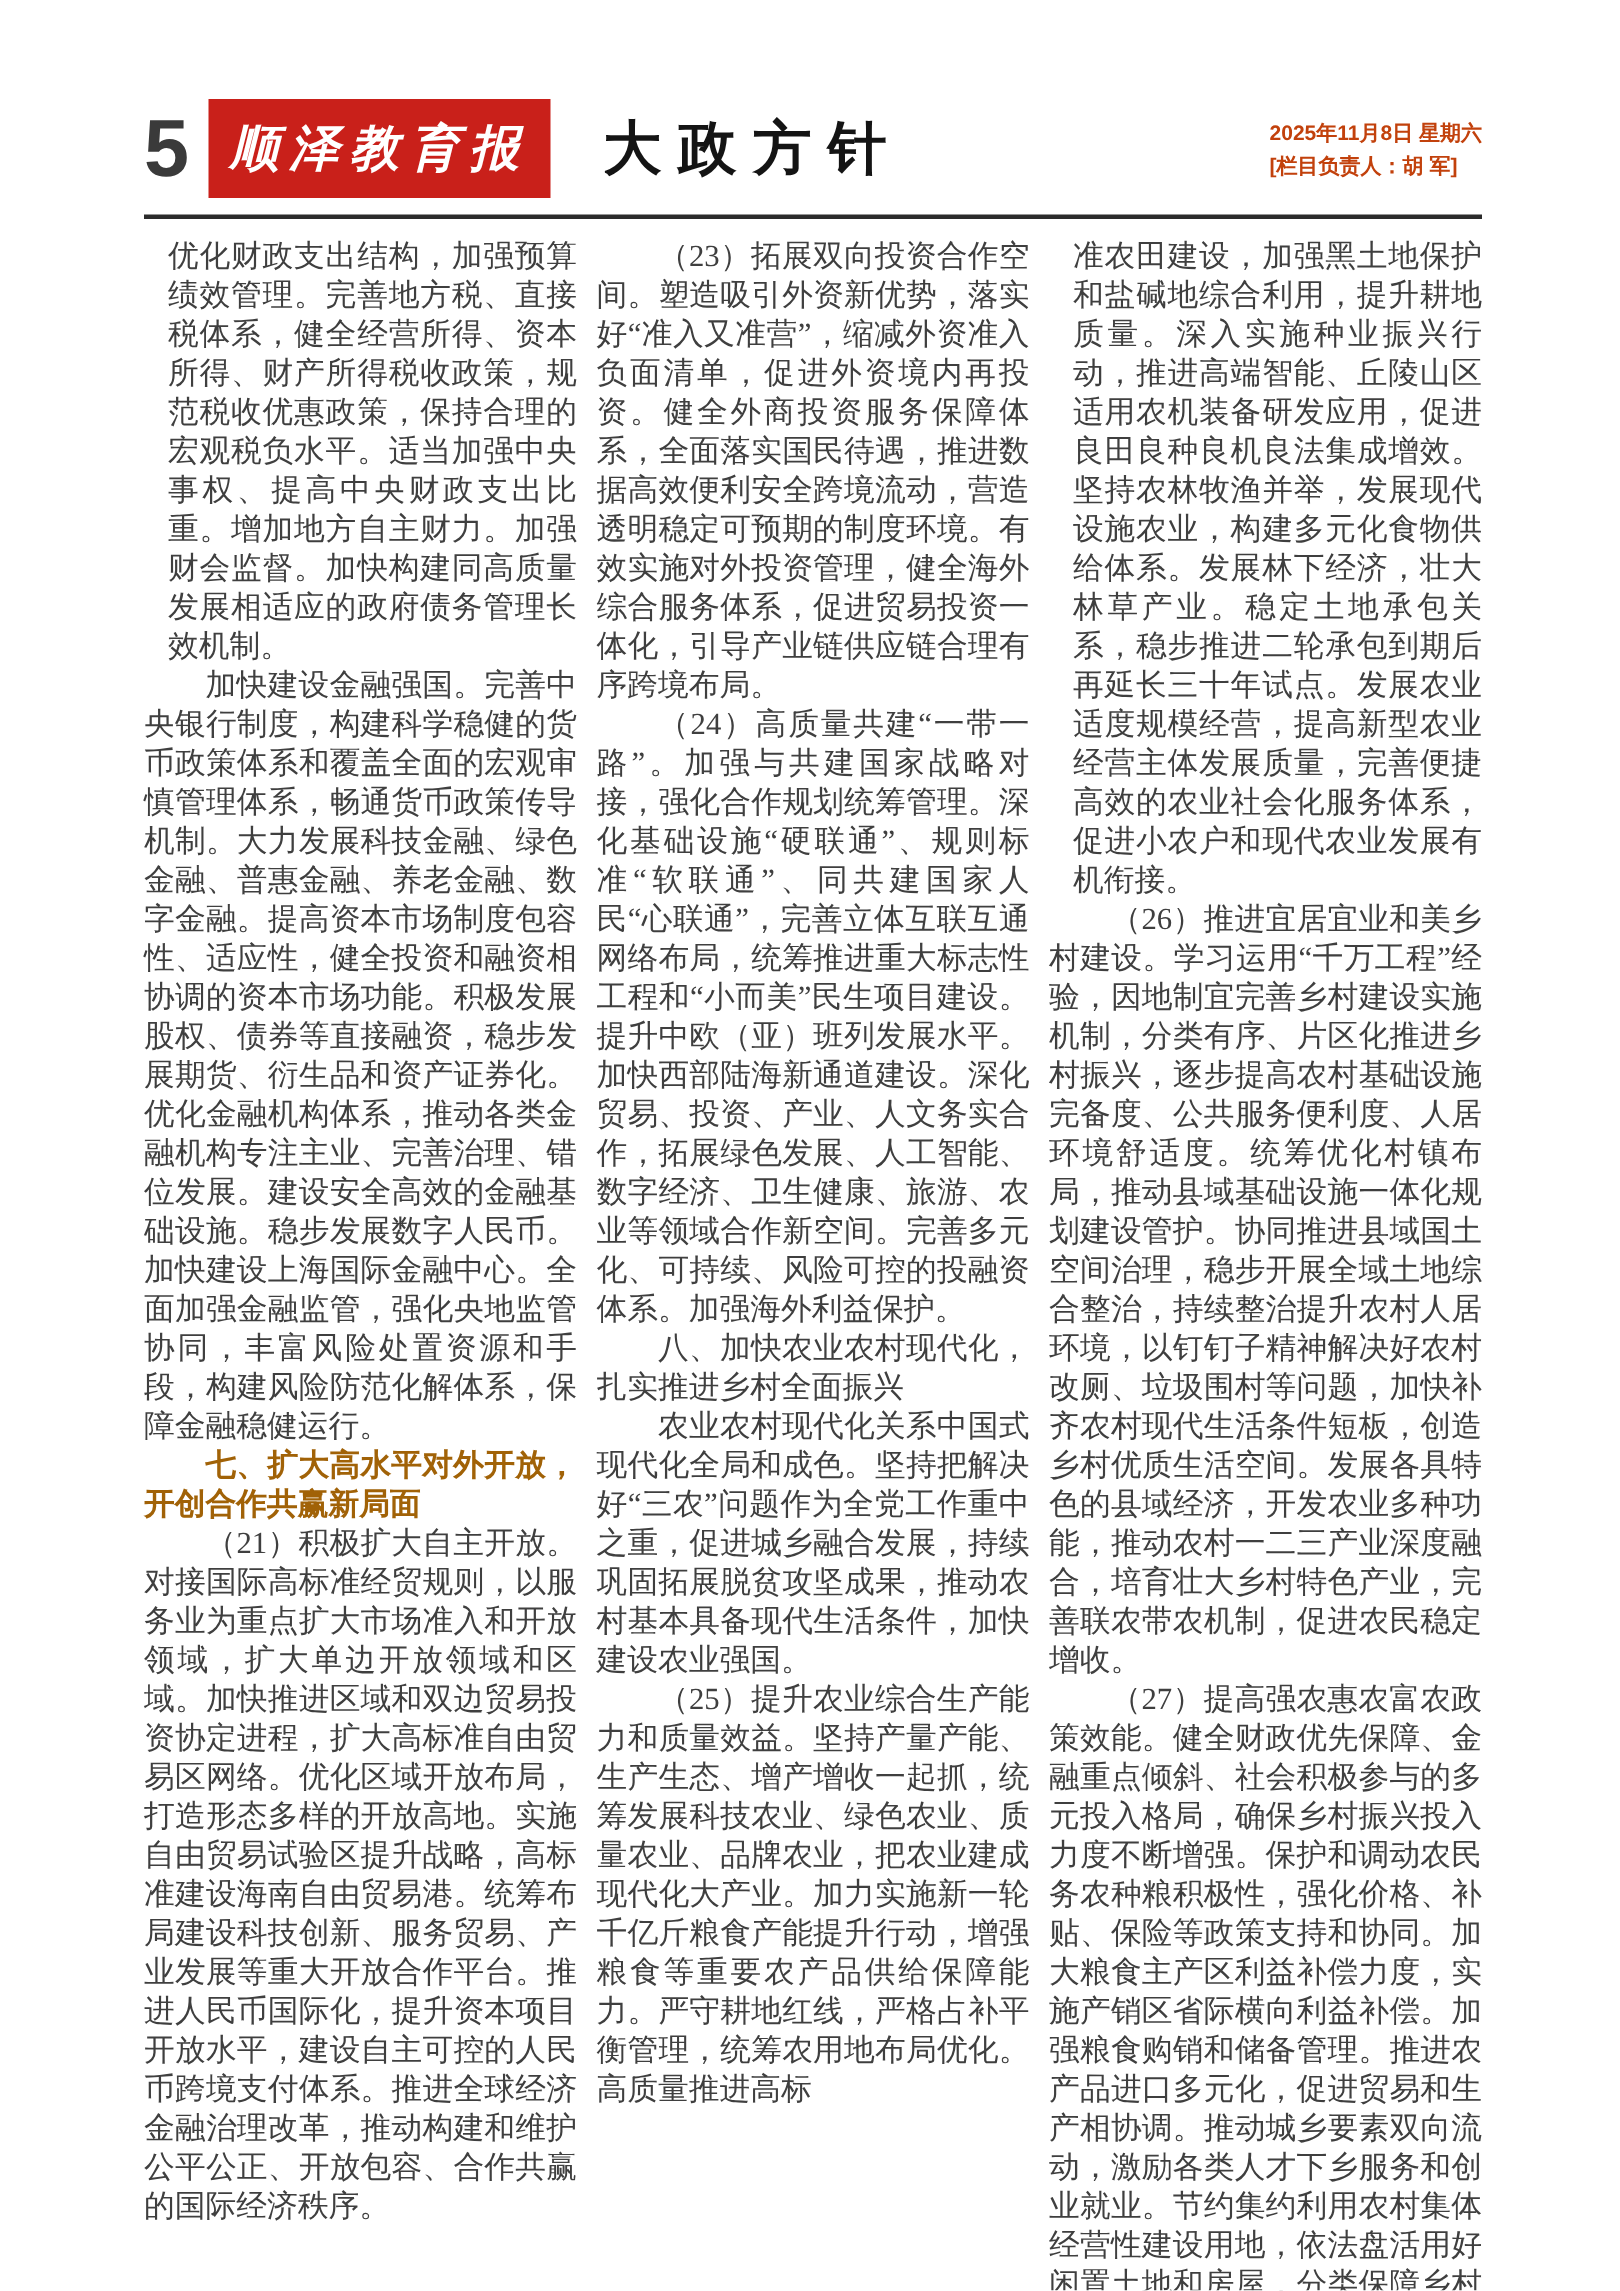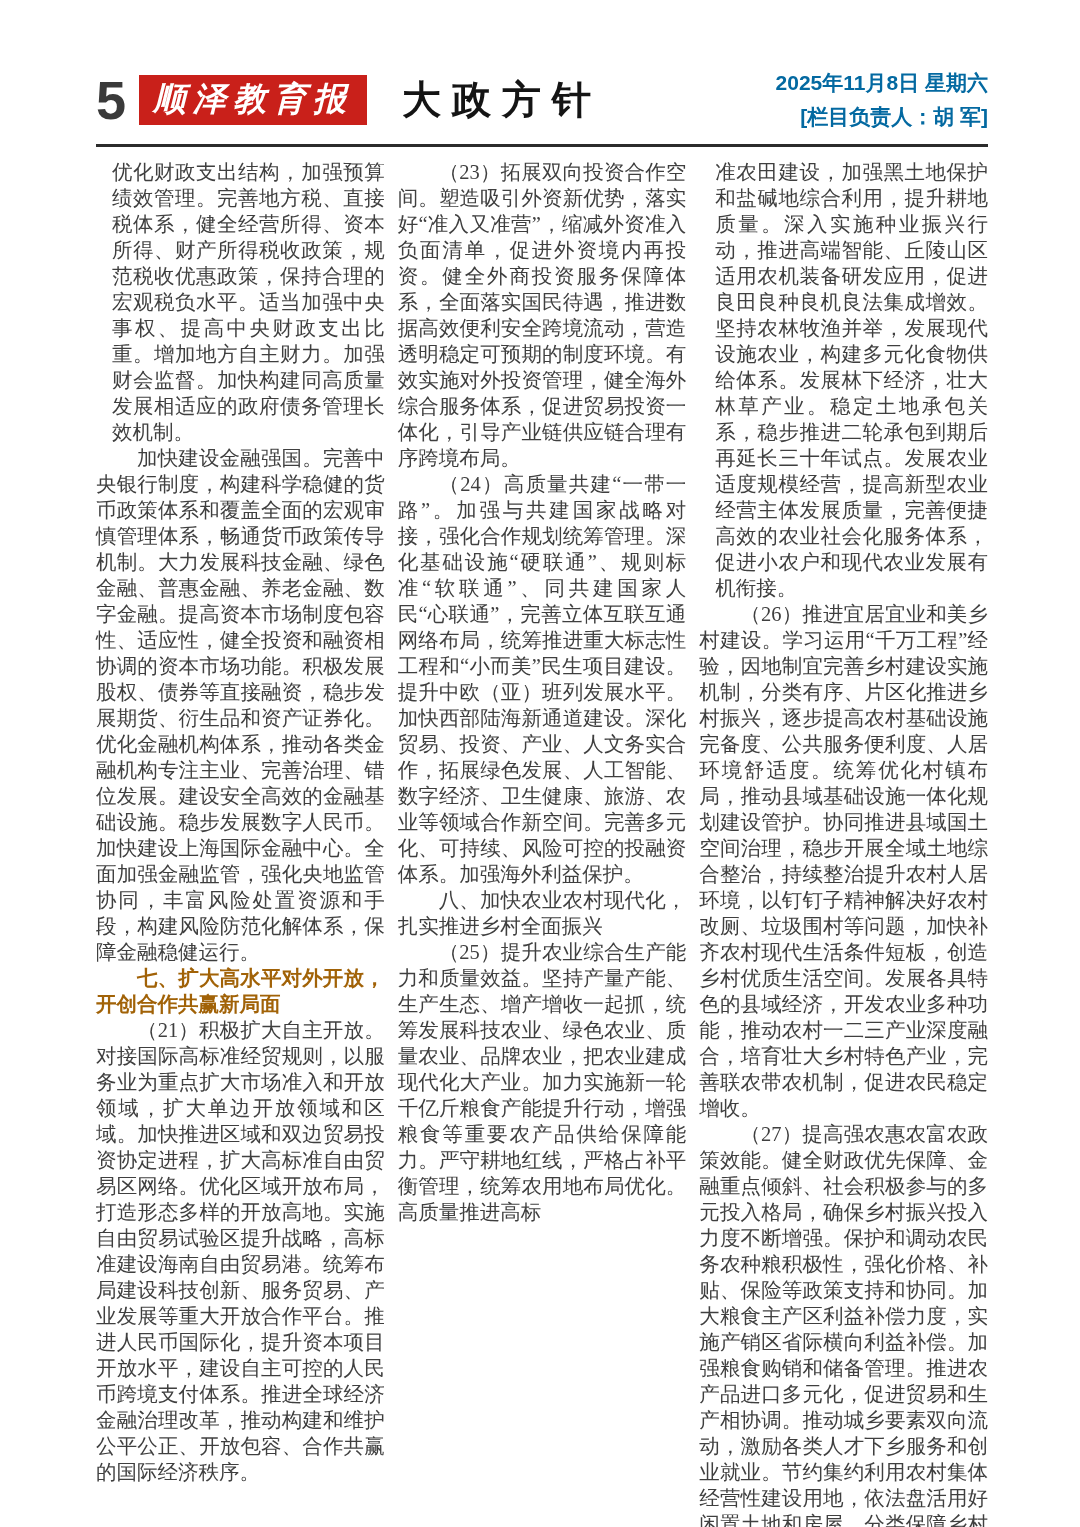--- a/index.html
+++ b/index.html
@@ -23,45 +23,45 @@
     font-family:"Liberation Sans","DejaVu Sans",sans-serif;
     font-weight:bold;
     font-size:54px;
     color:#3a3a3a;
     line-height:1;
     margin-right:13px;
   }
   .brand-box {
     background:#c9201a;
     color:#ffffff;
-    height:50px;
+    height:66px;
     display:flex; align-items:center;
     padding:0 14px;
     font-family:"DejaVu Serif","Liberation Serif",serif;
     font-style:italic;
     font-weight:bold;
     font-size:33px;
     letter-spacing:7px;
     white-space:nowrap;
   }
   .section-title {
     font-family:"Liberation Sans","DejaVu Sans",sans-serif;
     font-weight:bold;
     font-size:39px;
     color:#141414;
     letter-spacing:11px;
     margin-left:35px;
     white-space:nowrap;
   }
   .masthead-right {
-    text-align:right;
+    text-align:left;
     font-family:"Liberation Sans","DejaVu Sans",sans-serif;
     font-weight:bold;
-    font-size:21px;
-    color:#0369a1;
+    font-size:14px;
+    color:#c2410c;
     line-height:1.6;
     white-space:nowrap;
   }
   .header-rule {
     border:none;
     border-top:3px solid #2b2b2b;
     margin-top:11px;
   }
   .columns {
     display:flex;
@@ -118,20 +118,21 @@
       <p class="body">加快建设金融强国。完善中央银行制度，构建科学稳健的货币政策体系和覆盖全面的宏观审慎管理体系，畅通货币政策传导机制。大力发展科技金融、绿色金融、普惠金融、养老金融、数字金融。提高资本市场制度包容性、适应性，健全投资和融资相协调的资本市场功能。积极发展股权、债券等直接融资，稳步发展期货、衍生品和资产证券化。优化金融机构体系，推动各类金融机构专注主业、完善治理、错位发展。建设安全高效的金融基础设施。稳步发展数字人民币。加快建设上海国际金融中心。全面加强金融监管，强化央地监管协同，丰富风险处置资源和手段，构建风险防范化解体系，保障金融稳健运行。</p>
       <p class="h-red">七、扩大高水平对外开放，开创合作共赢新局面</p>
       <p class="body">（21）积极扩大自主开放。对接国际高标准经贸规则，以服务业为重点扩大市场准入和开放领域，扩大单边开放领域和区域。加快推进区域和双边贸易投资协定进程，扩大高标准自由贸易区网络。优化区域开放布局，打造形态多样的开放高地。实施自由贸易试验区提升战略，高标准建设海南自由贸易港。统筹布局建设科技创新、服务贸易、产业发展等重大开放合作平台。推进人民币国际化，提升资本项目开放水平，建设自主可控的人民币跨境支付体系。推进全球经济金融治理改革，推动构建和维护公平公正、开放包容、合作共赢的国际经济秩序。</p>
 
     </section>
 
     <section class="col">
       <p class="body">（23）拓展双向投资合作空间。塑造吸引外资新优势，落实好“准入又准营”，缩减外资准入负面清单，促进外资境内再投资。健全外商投资服务保障体系，全面落实国民待遇，推进数据高效便利安全跨境流动，营造透明稳定可预期的制度环境。有效实施对外投资管理，健全海外综合服务体系，促进贸易投资一体化，引导产业链供应链合理有序跨境布局。</p>
       <p class="body">（24）高质量共建“一带一路”。加强与共建国家战略对接，强化合作规划统筹管理。深化基础设施“硬联通”、规则标准“软联通”、同共建国家人民“心联通”，完善立体互联互通网络布局，统筹推进重大标志性工程和“小而美”民生项目建设。提升中欧（亚）班列发展水平。加快西部陆海新通道建设。深化贸易、投资、产业、人文务实合作，拓展绿色发展、人工智能、数字经济、卫生健康、旅游、农业等领域合作新空间。完善多元化、可持续、风险可控的投融资体系。加强海外利益保护。</p>
       <p class="h-black">八、加快农业农村现代化，扎实推进乡村全面振兴</p>
+      <p class="body">农业农村现代化关系中国式现代化全局和成色。坚持把解决好“三农”问题作为全党工作重中之重，促进城乡融合发展，持续巩固拓展脱贫攻坚成果，推动农村基本具备现代生活条件，加快建设农业强国。</p>
       <p class="body">（25）提升农业综合生产能力和质量效益。坚持产量产能、生产生态、增产增收一起抓，统筹发展科技农业、绿色农业、质量农业、品牌农业，把农业建成现代化大产业。加力实施新一轮千亿斤粮食产能提升行动，增强粮食等重要农产品供给保障能力。严守耕地红线，严格占补平衡管理，统筹农用地布局优化。高质量推进高标</p>
     </section>
 
     <section class="col">
       <p class="cont">准农田建设，加强黑土地保护和盐碱地综合利用，提升耕地质量。深入实施种业振兴行动，推进高端智能、丘陵山区适用农机装备研发应用，促进良田良种良机良法集成增效。坚持农林牧渔并举，发展现代设施农业，构建多元化食物供给体系。发展林下经济，壮大林草产业。稳定土地承包关系，稳步推进二轮承包到期后再延长三十年试点。发展农业适度规模经营，提高新型农业经营主体发展质量，完善便捷高效的农业社会化服务体系，促进小农户和现代农业发展有机衔接。</p>
       <p class="body">（26）推进宜居宜业和美乡村建设。学习运用“千万工程”经验，因地制宜完善乡村建设实施机制，分类有序、片区化推进乡村振兴，逐步提高农村基础设施完备度、公共服务便利度、人居环境舒适度。统筹优化村镇布局，推动县域基础设施一体化规划建设管护。协同推进县域国土空间治理，稳步开展全域土地综合整治，持续整治提升农村人居环境，以钉钉子精神解决好农村改厕、垃圾围村等问题，加快补齐农村现代生活条件短板，创造乡村优质生活空间。发展各具特色的县域经济，开发农业多种功能，推动农村一二三产业深度融合，培育壮大乡村特色产业，完善联农带农机制，促进农民稳定增收。</p>
       <p class="body">（27）提高强农惠农富农政策效能。健全财政优先保障、金融重点倾斜、社会积极参与的多元投入格局，确保乡村振兴投入力度不断增强。保护和调动农民务农种粮积极性，强化价格、补贴、保险等政策支持和协同。加大粮食主产区利益补偿力度，实施产销区省际横向利益补偿。加强粮食购销和储备管理。推进农产品进口多元化，促进贸易和生产相协调。推动城乡要素双向流动，激励各类人才下乡服务和创业就业。节约集约利用农村集体经营性建设用地，依法盘活用好闲置土地和房屋，分类保障乡村发展用地。支持发展新型农村集体经济。</p>
 
     </section>
 

